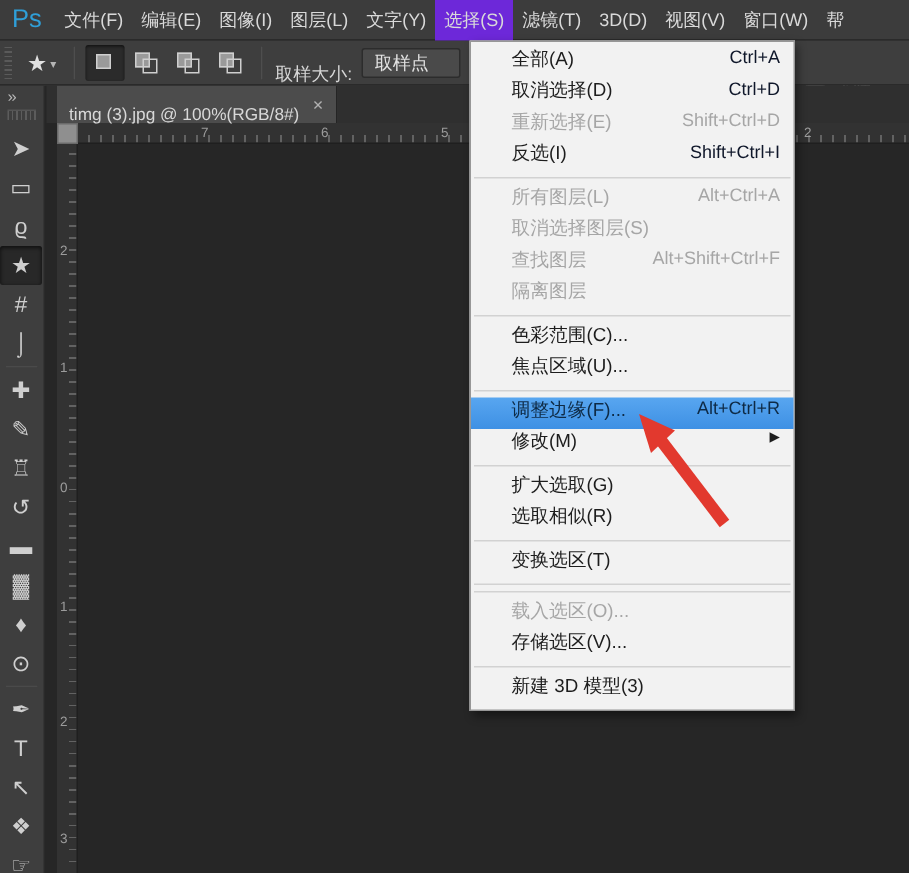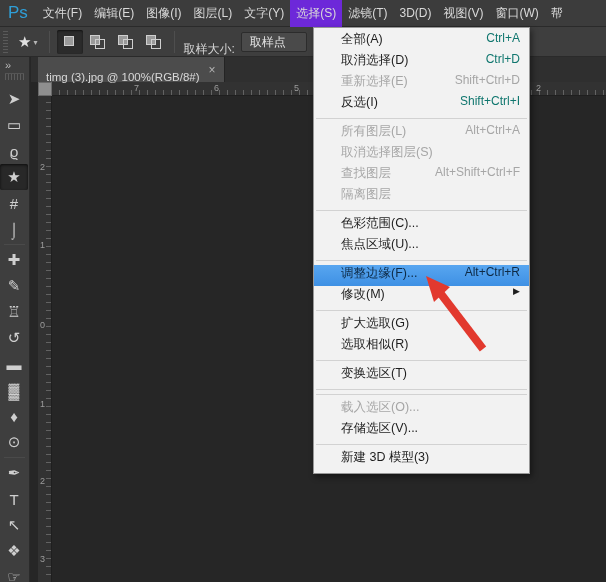--- a/index.html
+++ b/index.html
@@ -65,21 +65,21 @@
     background-image:repeating-linear-gradient(0deg,transparent 0 7px,#626262 7px 8px); background-size:5px 100%;
     background-position:right; background-repeat:no-repeat; }
   .v-num { position:absolute; left:2px; color:#9c9c9c; font-size:9px; }
   .canvas { position:absolute; left:31px; top:82px; width:575px; height:500px; background:#262626; z-index:1; }
 
   
   .dropdown { position:absolute; left:313px; top:27px; width:217px; background:#f2f2f2;
     border:1px solid #979797; box-shadow:2px 3px 6px rgba(0,0,0,.45); z-index:50; padding:3px 0; }
   .menu-item { height:21px; display:flex; align-items:flex-start; padding:0 9px 0 27px; cursor:default;gap:40px; }
   .mi-label { font-size:12.5px; color:#1d1d1d; flex:0 0 auto; white-space:nowrap; }
-  .mi-shortcut { font-size:12px; color:#0f766e; margin-left:auto; white-space:nowrap; }
+  .mi-shortcut { font-size:12px; color:#0f172a; margin-left:auto; white-space:nowrap; }
   .menu-item.disabled .mi-label, .menu-item.disabled .mi-shortcut { color:#a6a6a6; }
   .menu-item.highlighted { background:linear-gradient(#58a6f0,#3e90e4); }
   .menu-item.highlighted .mi-label, .menu-item.highlighted .mi-shortcut { color:#0e2a45; }
   .mi-sub { margin-left:auto; font-size:9px; color:#1d1d1d; }
   .menu-sep { height:1px; background:#d2d2d2; margin:3px 2px 4px 2px; }
 
   .annotation { position:absolute; left:0; top:0; width:606px; height:582px; z-index:60; pointer-events:none; }
 </style>
 </head>
 <body>

